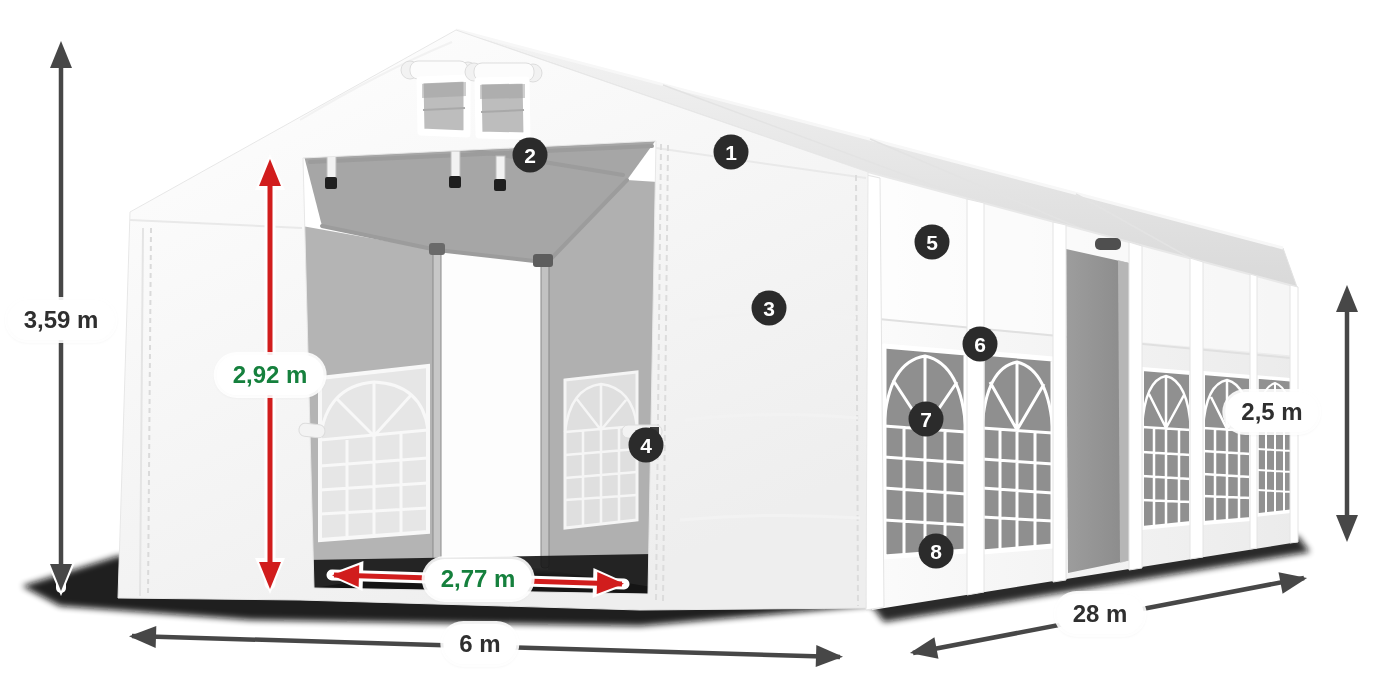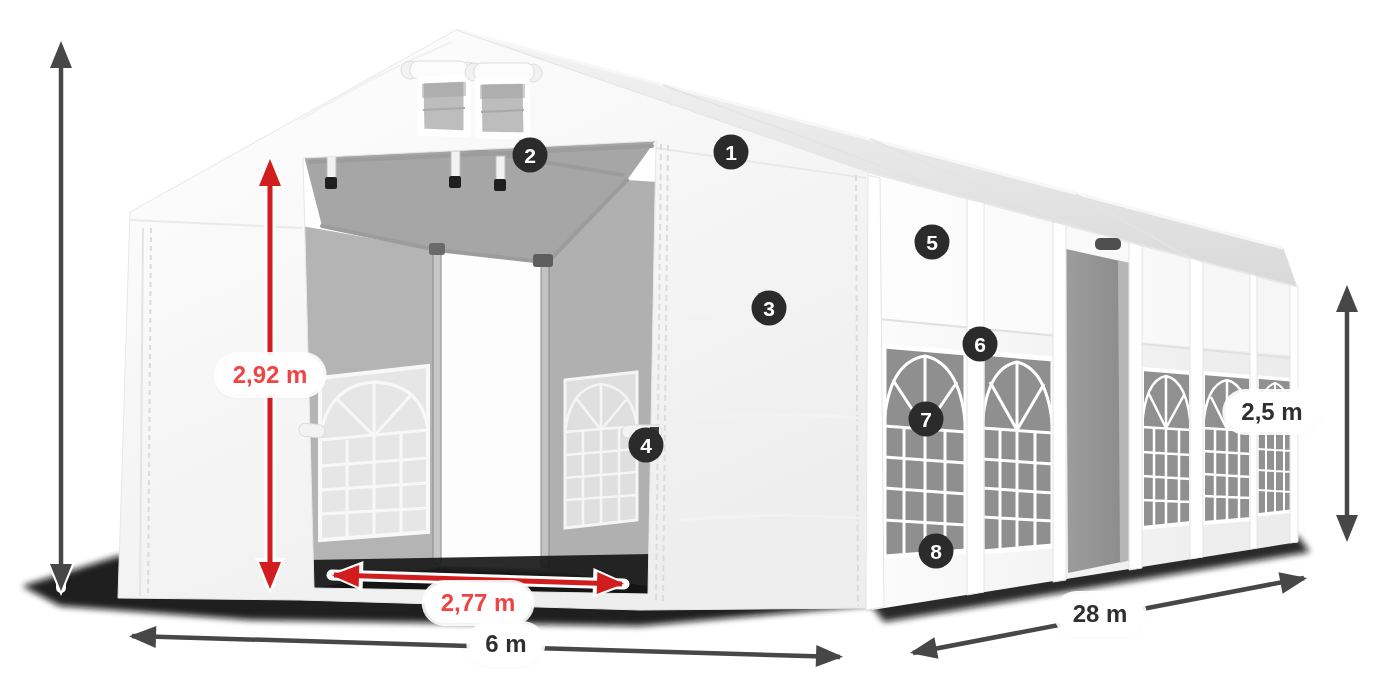--- a/index.html
+++ b/index.html
@@ -3,21 +3,21 @@
 <meta charset="utf-8">
 <style>
   html,body{margin:0;padding:0;background:#ffffff;}
   .stage{position:relative;width:1400px;height:700px;overflow:hidden;
          font-family:"Liberation Sans",sans-serif;background:#ffffff;}
   .stage svg{position:absolute;left:0;top:0;}
   .dim-label{position:absolute;transform:translate(-50%,-50%);
     background:#ffffff;color:#2f2f2f;font-weight:bold;font-size:24px;line-height:1;
     padding:8px 16px;border-radius:24px;white-space:nowrap;
     box-shadow:0 0 0 3px rgba(255,255,255,.9),0 1px 4px rgba(0,0,0,.15);z-index:5;}
-  .dim-label.red{color:#ef4444;}
+  .dim-label.red{color:#15803d;}
   .badge{position:absolute;transform:translate(-50%,-50%);
     width:35px;height:35px;border-radius:50%;background:#2b2b2b;color:#ffffff;
     font-weight:bold;font-size:21px;display:flex;align-items:center;justify-content:center;
     z-index:6;cursor:pointer;}
 </style>
 </head>
 <body>
 
 <div class="stage">
 
@@ -256,23 +256,24 @@
       <line x1="1347" y1="288" x2="1347" y2="539" stroke="#ffffff" stroke-width="10" stroke-linecap="round"></line>
       <use href="#ah-out" fill="#ffffff" transform="translate(1347,280) rotate(90)"></use>
       <use href="#ah-out" fill="#ffffff" transform="translate(1347,547) rotate(-90)"></use>
       <line x1="1347" y1="292" x2="1347" y2="535" stroke="#474747" stroke-width="4.5"></line>
       <use href="#ah-in" fill="#474747" transform="translate(1347,280) rotate(90)"></use>
       <use href="#ah-in" fill="#474747" transform="translate(1347,547) rotate(-90)"></use>
     </g>
   </g>
 </svg>
 
+<div class="dim-label" style="left:61px;top:320px;">3,59 m</div>
 <div class="dim-label red" style="left:270px;top:375px;">2,92 m</div>
-<div class="dim-label red" style="left:478px;top:603px;">2,77 m</div>
-<div class="dim-label" style="left:506px;top:644px;text-align:right;">6 m</div>
+<div class="dim-label red" style="left:478px;top:579px;">2,77 m</div>
+<div class="dim-label" style="left:480px;top:644px;text-align:right;">6 m</div>
 <div class="dim-label" style="left:1100px;top:614px;">28 m</div>
 <div class="dim-label" style="left:1272px;top:412px;">2,5 m</div>
 
 <div class="badge" style="left:731px;top:152px;">1</div>
 <div class="badge" style="left:530px;top:155px;">2</div>
 <div class="badge" style="left:769px;top:308px;">3</div>
 <div class="badge" style="left:646px;top:445px;">4</div>
 <div class="badge" style="left:932px;top:242px;">5</div>
 <div class="badge" style="left:980px;top:344px;">6</div>
 <div class="badge" style="left:926px;top:419px;">7</div>

